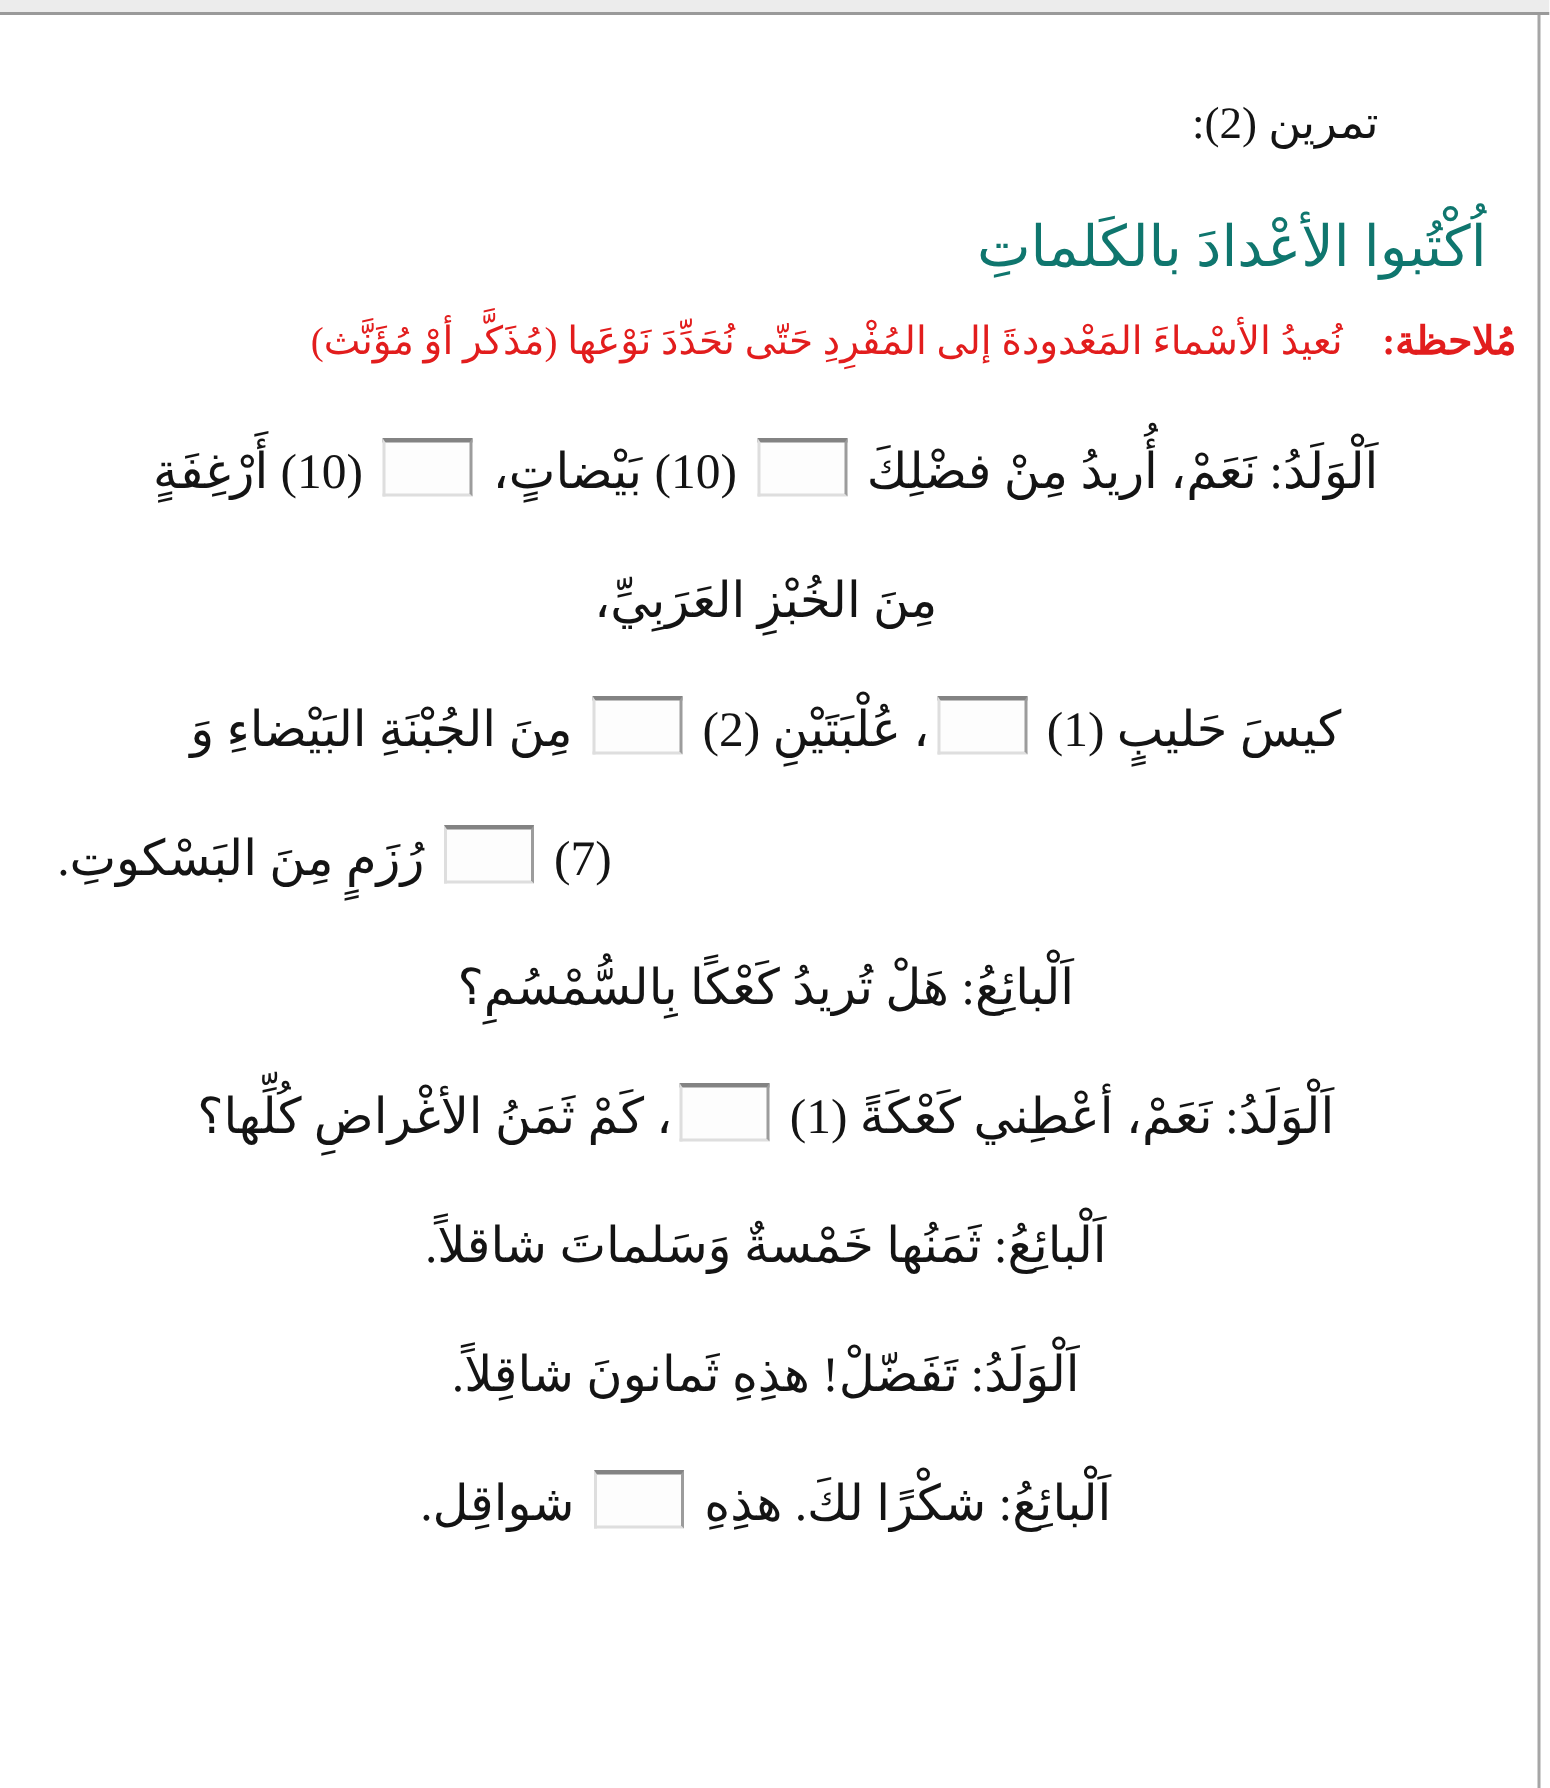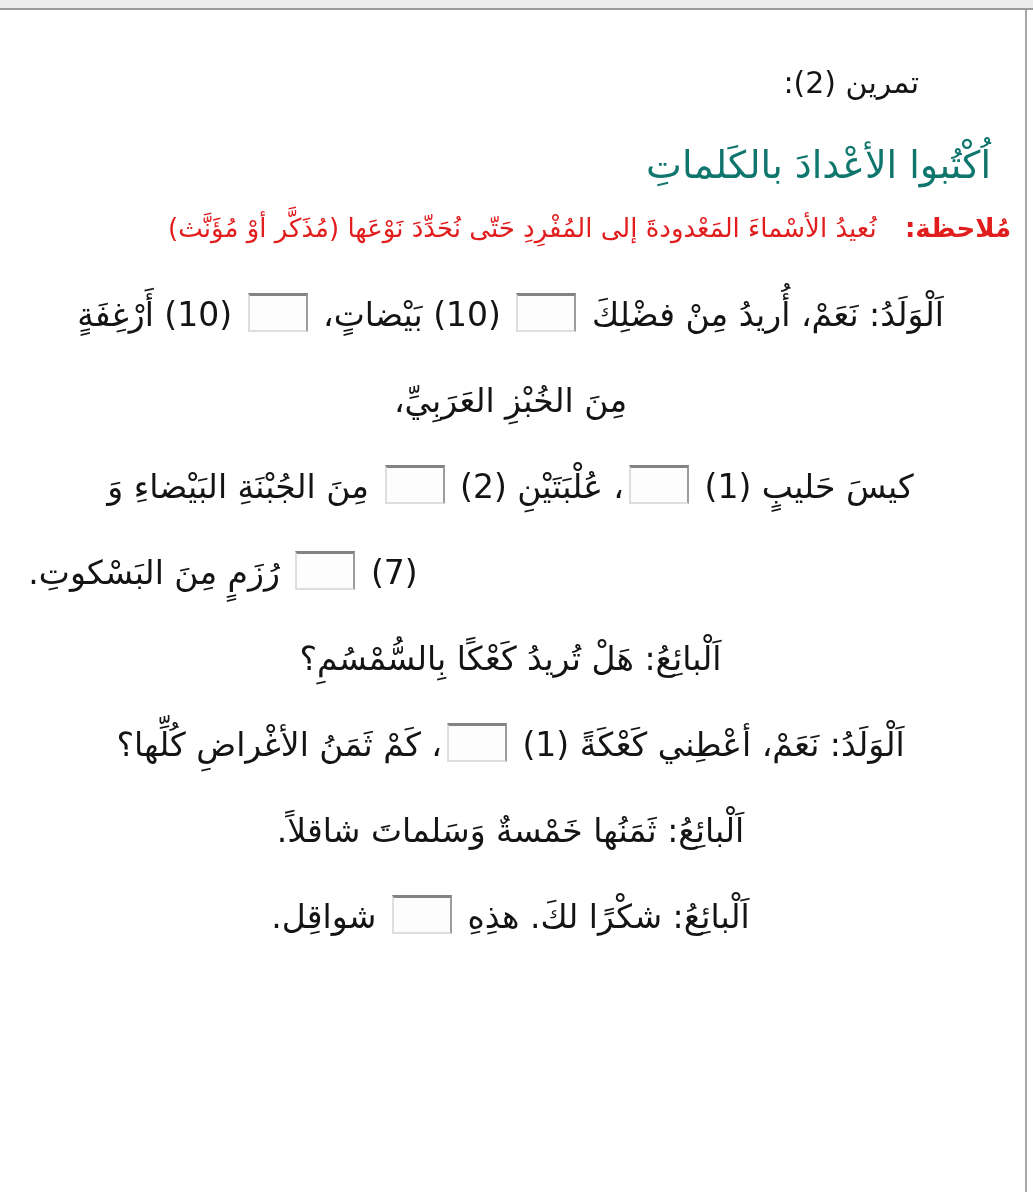--- a/index.html
+++ b/index.html
@@ -6,20 +6,21 @@
     margin: 0; padding: 0;
     width: 1033px; height: 1192px;
     background: #ffffff;
     font-family: "DejaVu Sans", sans-serif;
     overflow: hidden;
   }
   .page {
     position: relative;
     width: 1033px; height: 1192px;
     background: #ffffff;
+    font-family: Liberation Serif, serif;
   }
   .top-band {
     position: absolute; top: 0; left: 0; right: 0;
     height: 8px; background: #ececec;
     border-bottom: 2px solid #9a9a9a;
   }
   .right-edge {
     position: absolute; top: 10px; bottom: 0;
     right: 6px; width: 2px; background: #a6a6a6;
   }
@@ -97,18 +98,19 @@
       <div class="dline"><span>كيسَ حَليبٍ (1) </span><span class="blank"></span><span>، عُلْبَتَيْنِ (2) </span><span class="blank"></span><span> مِنَ الجُبْنَةِ البَيْضاءِ وَ</span></div>
 
       <div class="dline indent-seven"><span>(7) </span><span class="blank"></span><span> رُزَمٍ مِنَ البَسْكوتِ.</span></div>
 
       <div class="dline"><span>اَلْبائِعُ: هَلْ تُريدُ كَعْكًا بِالسُّمْسُمِ؟</span></div>
 
       <div class="dline"><span>اَلْوَلَدُ: نَعَمْ، أعْطِني كَعْكَةً (1) </span><span class="blank"></span><span>، كَمْ ثَمَنُ الأغْراضِ كُلِّها؟</span></div>
 
       <div class="dline"><span>اَلْبائِعُ: ثَمَنُها خَمْسةٌ وَسَلماتَ شاقلاً.</span></div>
 
+      <div class="dline"><span>اَلْوَلَدُ: تَفَضّلْ! هذِهِ ثَمانونَ شاقِلاً.</span></div>
 
       <div class="dline"><span>اَلْبائِعُ: شكْرًا لكَ. هذِهِ </span><span class="blank"></span><span> شواقِل.</span></div>
 
     </div>
   </div>
 </div>
 
 </body></html>

